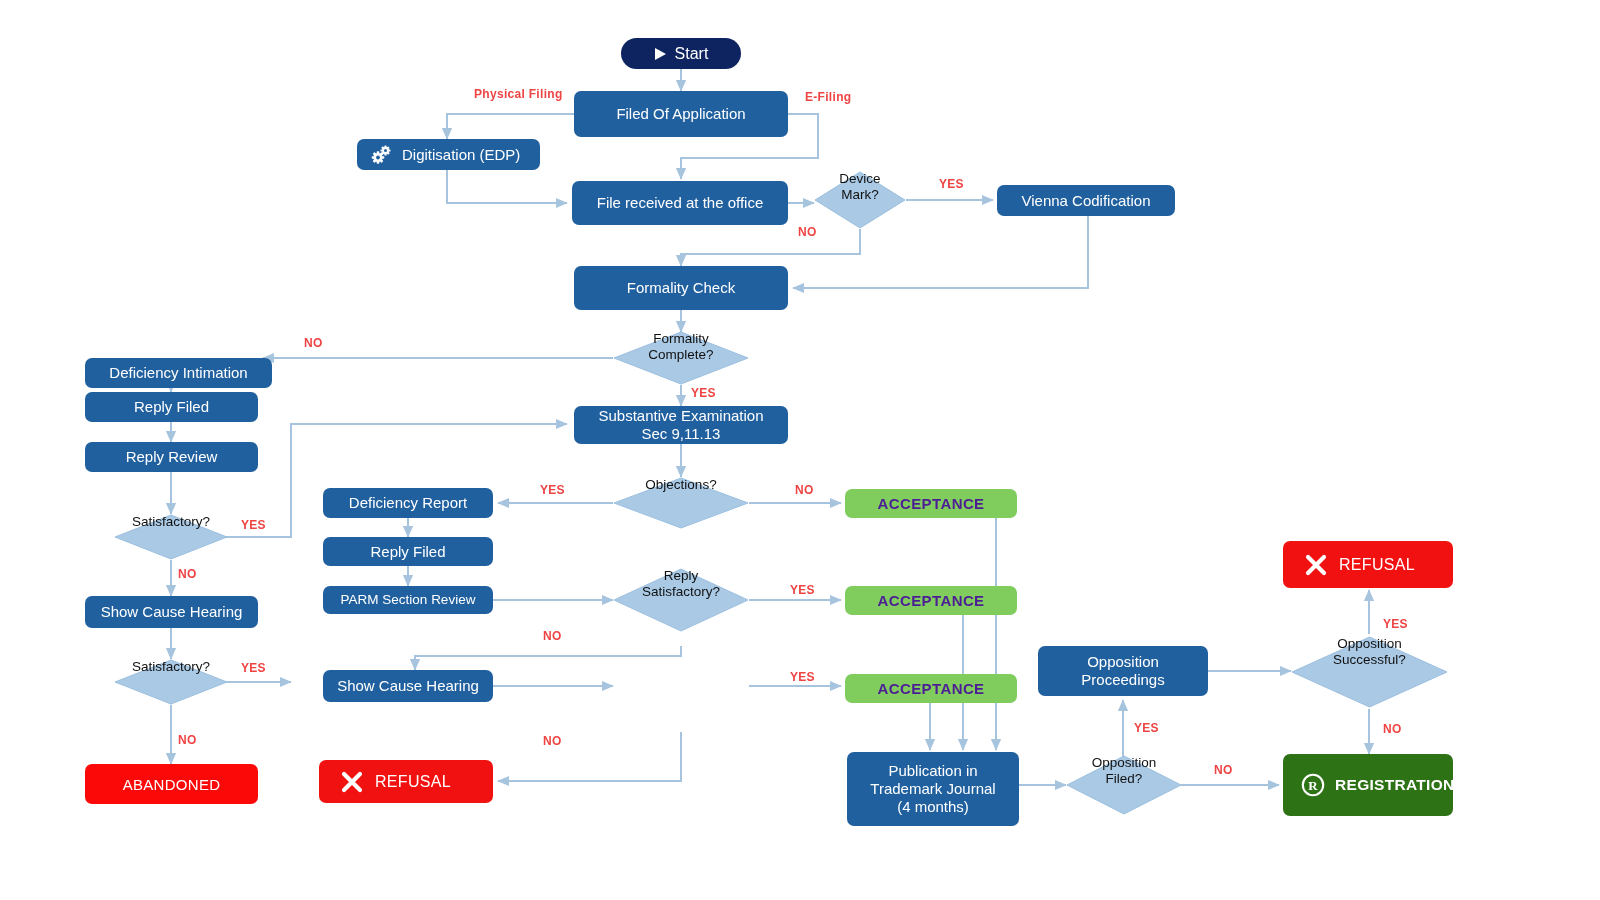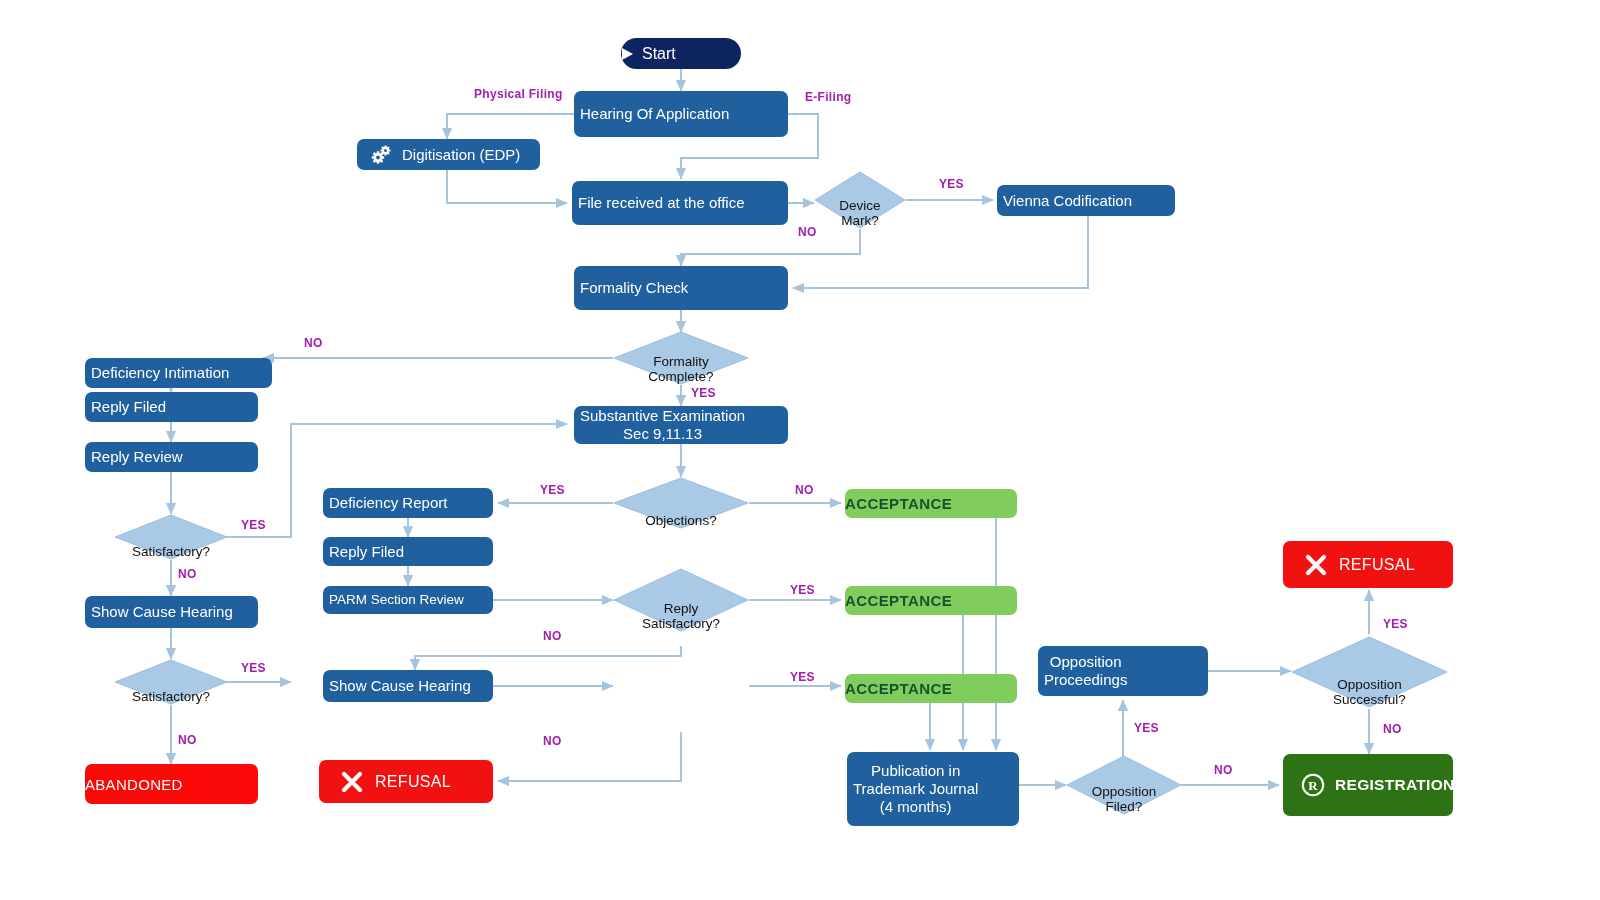--- a/index.html
+++ b/index.html
@@ -1,31 +1,31 @@
 <!DOCTYPE html>
 <html><head>
 <meta charset="utf-8">
 <style>
   html,body{margin:0;padding:0;background:#ffffff;}
   body{width:1600px;height:900px;font-family:"Liberation Sans",sans-serif;overflow:hidden;}
   #canvas{position:relative;width:1600px;height:900px;background:#fff;}
   svg.links{position:absolute;left:0;top:0;width:1600px;height:900px;overflow:visible;}
-  .node{position:absolute;box-sizing:border-box;display:flex;align-items:center;justify-content:flex-start;text-align:center;}
+  .node{position:absolute;box-sizing:border-box;display:flex;align-items:center;justify-content:center;text-align:center;}
   .proc{background:#20609f;color:#fff;border-radius:7px;font-size:15px;line-height:1.18;padding:2px 6px;}
   .proc.small{font-size:13.5px;}
   .start{background:#0e2461;color:#fff;border-radius:18px;font-size:16px;gap:8px;}
-  .accept{background:#80cd5e;color:#14532d;border-radius:7px;font-weight:bold;font-size:15px;letter-spacing:.4px;}
+  .accept{background:#80cd5e;color:#4c1d95;border-radius:7px;font-weight:bold;font-size:15px;letter-spacing:.4px;}
   .refusal{background:#f21111;color:#fff;border-radius:7px;font-size:16px;gap:12px;letter-spacing:.3px;}
   .registration{background:#2d7316;color:#fff;border-radius:7px;font-weight:bold;font-size:15.5px;gap:10px;letter-spacing:.3px;}
   .abandoned{background:#fb0909;color:#fff;border-radius:7px;font-size:15px;letter-spacing:.3px;}
   .diamond-wrap{position:absolute;}
   .diamond-wrap svg{position:absolute;left:0;top:0;}
-  .diamond-label{position:absolute;left:0;top:0;right:0;bottom:0;display:flex;align-items:flex-end;justify-content:center;
+  .diamond-label{position:absolute;left:0;top:0;right:0;bottom:0;display:flex;align-items:flex-start;justify-content:center;
      text-align:center;font-size:13.5px;color:#111;line-height:1.15;pointer-events:none;}
-  .edge-label{position:absolute;font-size:12px;font-weight:bold;color:#a21caf;letter-spacing:.3px;white-space:nowrap;}
+  .edge-label{position:absolute;font-size:12px;font-weight:bold;color:#ef4444;letter-spacing:.3px;white-space:nowrap;}
   .ico{display:inline-flex;align-items:center;justify-content:center;flex:0 0 auto;}
   .lbl{display:block;}
 </style>
 </head>
 <body>
 
 <div id="canvas">
 
   <svg class="links" viewBox="0 0 1600 900">
     <defs>
@@ -118,21 +118,21 @@
   <div class="node start" style="left:621px;top:38px;width:120px;height:31px;">
     <span class="ico">
       <svg width="13" height="14" viewBox="0 0 13 14">
           <path d="M1,1 L12,7 L1,13 z" fill="#fff"></path>
         </svg>
     </span>
     <span class="lbl">Start</span>
   </div>
 
   <div class="node proc" style="left:574px;top:91px;width:214px;height:46px;">
-    <span>Hearing Of Application</span>
+    <span>Filed Of Application</span>
   </div>
 
   <div class="node proc" style="left:357px;top:139px;width:183px;height:31px;gap:9px;justify-content:flex-start;padding-left:14px;">
     <span class="ico">
       <svg width="22" height="20" viewBox="0 0 22 20">
         <g fill="#fff">
           <circle cx="14.5" cy="5.5" r="3.4"></circle>
             <circle cx="14.5" cy="5.5" r="1.3" fill="#20609f"></circle>
           <rect x="13.4" y="0.6" width="2.2" height="10" rx="0.6"></rect>
           <rect x="9.5" y="4.4" width="10" height="2.2" rx="0.6"></rect>

